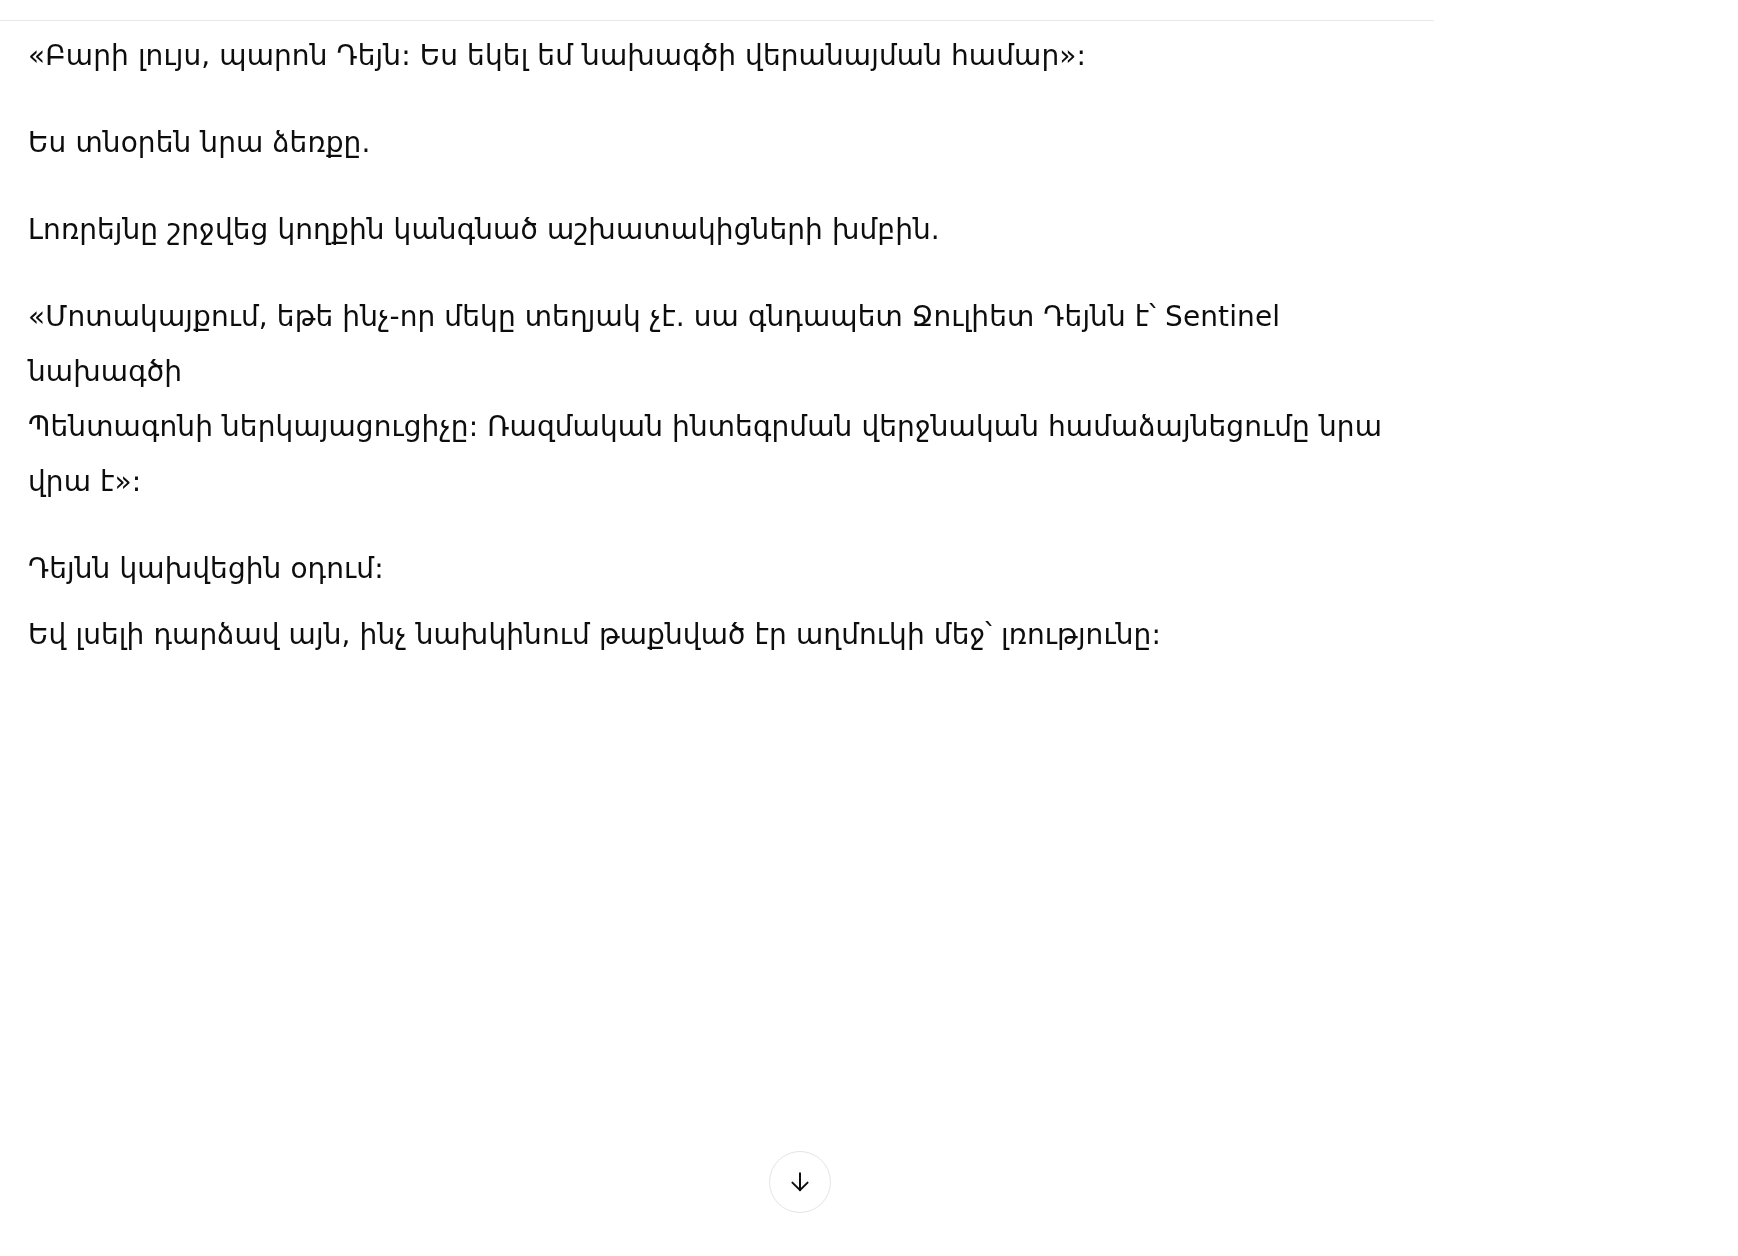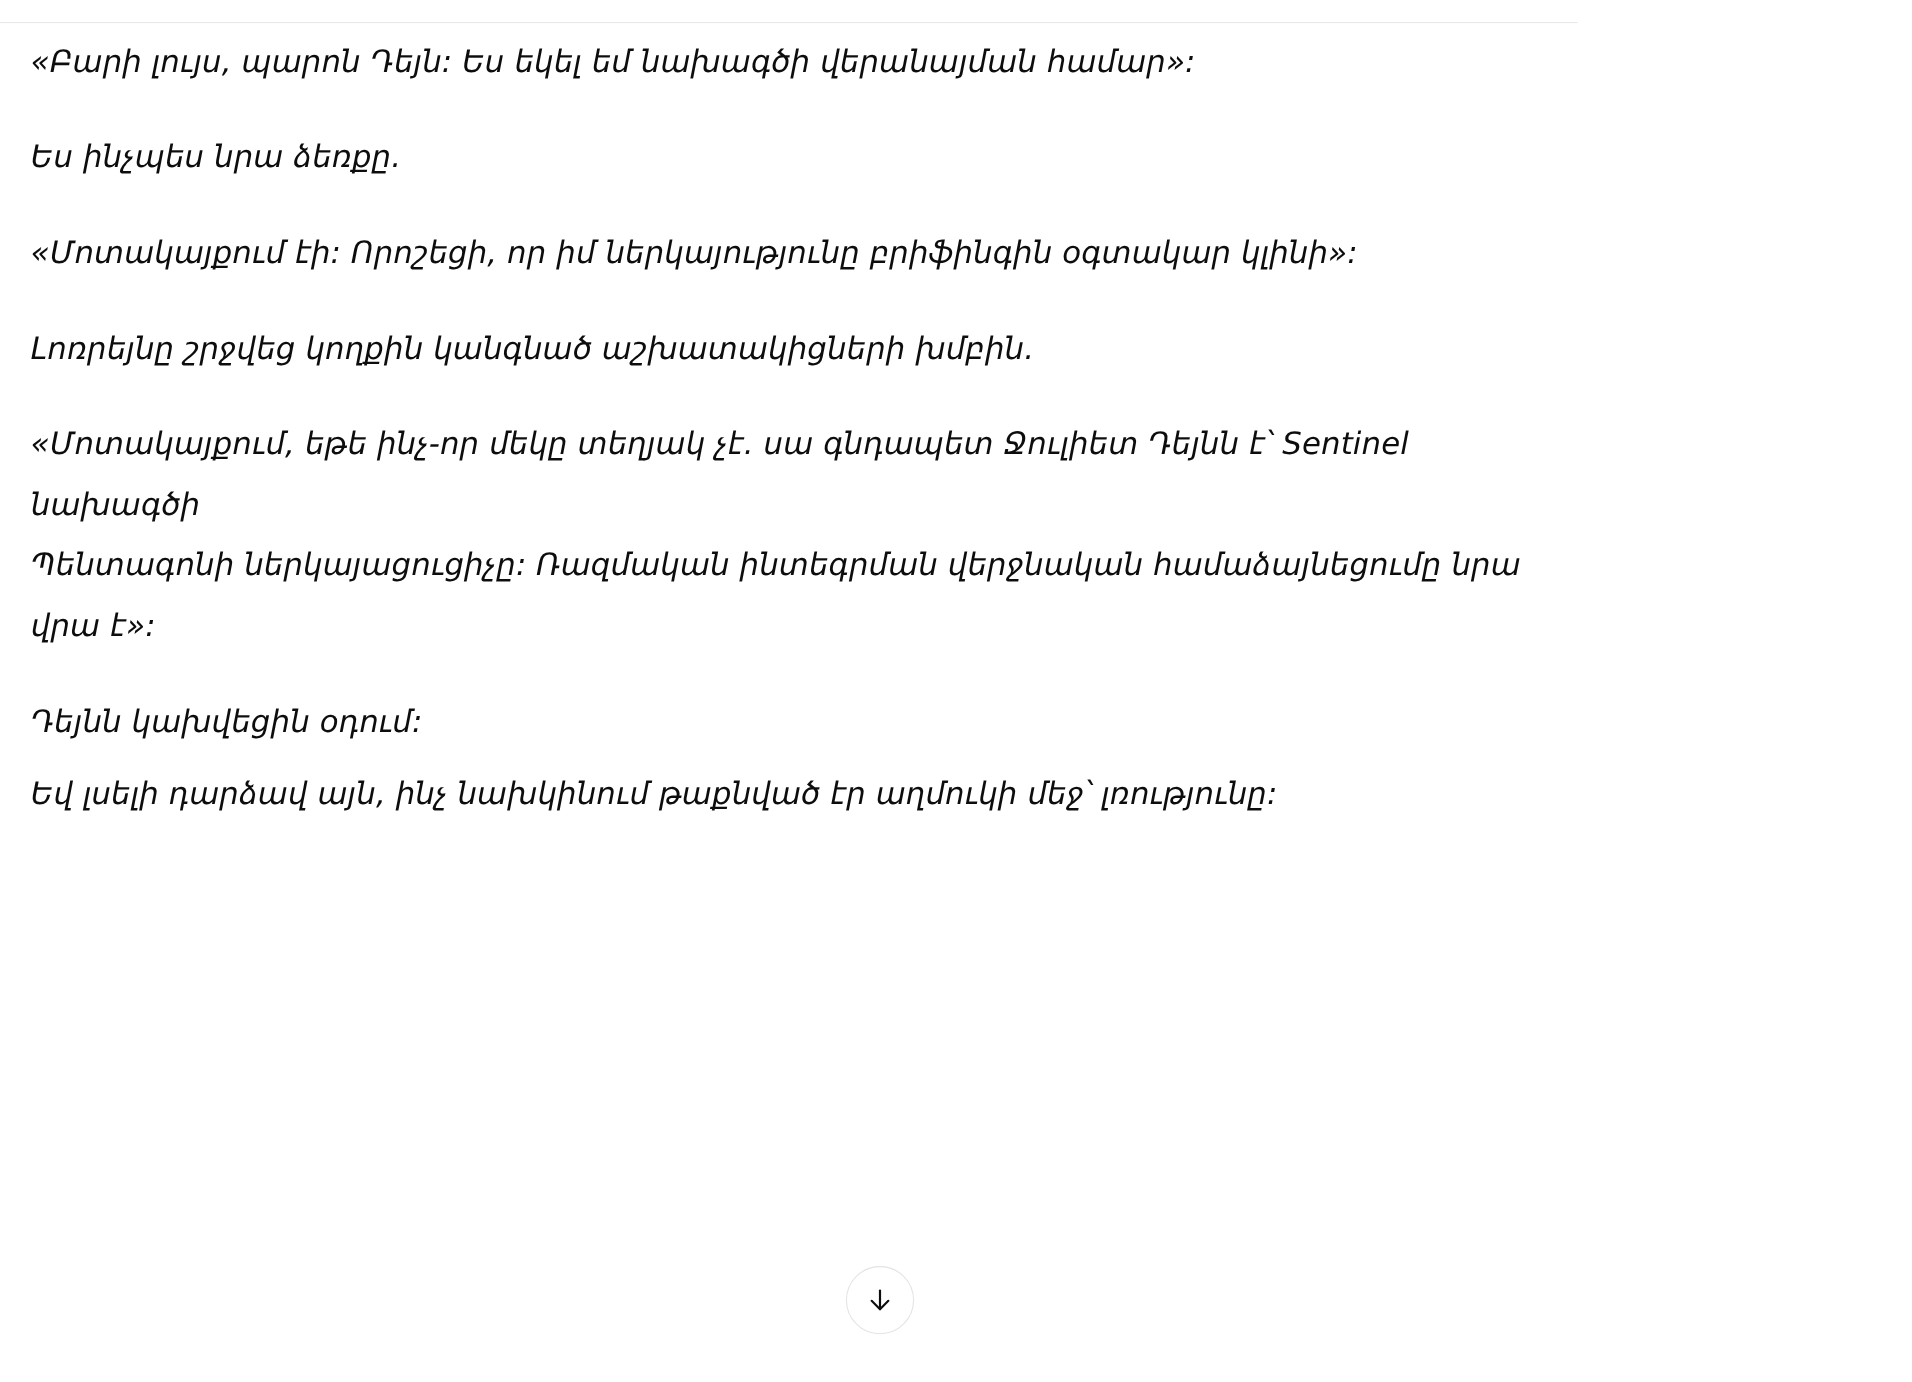--- a/index.html
+++ b/index.html
@@ -10,21 +10,20 @@
     background: #ffffff;
     overflow: hidden;
     font-family: "DejaVu Sans", "Liberation Sans", sans-serif;
     color: #0d0d0d;
   }
   .page {
     position: relative;
     width: 1434px;
     height: 1256px;
     background: #ffffff;
-    font-style: italic;
   }
   .top-divider {
     position: absolute;
     top: 20px;
     left: 0;
     width: 100%;
     height: 1px;
     background: #e8e8e8;
   }
   .story {
@@ -67,22 +66,21 @@
   }
 </style>
 </head>
 <body>
 
 <div class="page">
   <div class="top-divider"></div>
 
   <div class="story" id="story">
       <p class="para">«Բարի լույս, պարոն Դեյն: Ես եկել եմ նախագծի վերանայման համար»:</p>
-      <p class="para">Ես ինչպես նրա ձեռքը.</p>
-      <p class="para">«Մոտակայքում էի: Որոշեցի, որ իմ ներկայությունը բրիֆինգին օգտակար կլինի»:</p>
+      <p class="para">Ես տնօրեն նրա ձեռքը.</p>
       <p class="para">Լոռրեյնը շրջվեց կողքին կանգնած աշխատակիցների խմբին.</p>
       <p class="para">«Մոտակայքում, եթե ինչ-որ մեկը տեղյակ չէ. սա գնդապետ Ջուլիետ Դեյնն է՝ Sentinel նախագծի
 Պենտագոնի ներկայացուցիչը: Ռազմական ինտեգրման վերջնական համաձայնեցումը նրա վրա է»:</p>
       <p class="para tight">Դեյնն կախվեցին օդում:</p>
       <p class="para tight">Եվ լսելի դարձավ այն, ինչ նախկինում թաքնված էր աղմուկի մեջ՝ լռությունը:</p>
     </div>
 
   <button class="scroll-btn" type="button">
     <span style="display:flex;">
       <svg width="28" height="28" viewBox="0 0 24 24" fill="none" stroke="#0d0d0d" stroke-width="1.7" stroke-linecap="round" stroke-linejoin="round">

